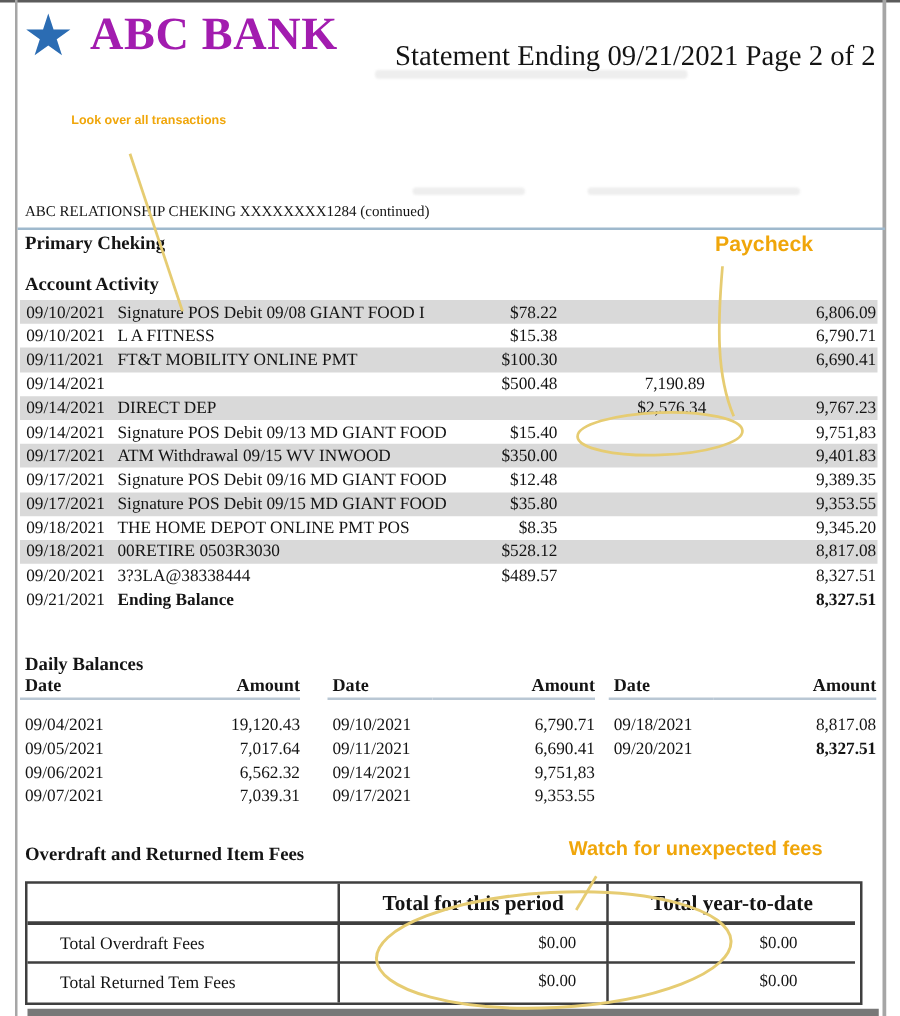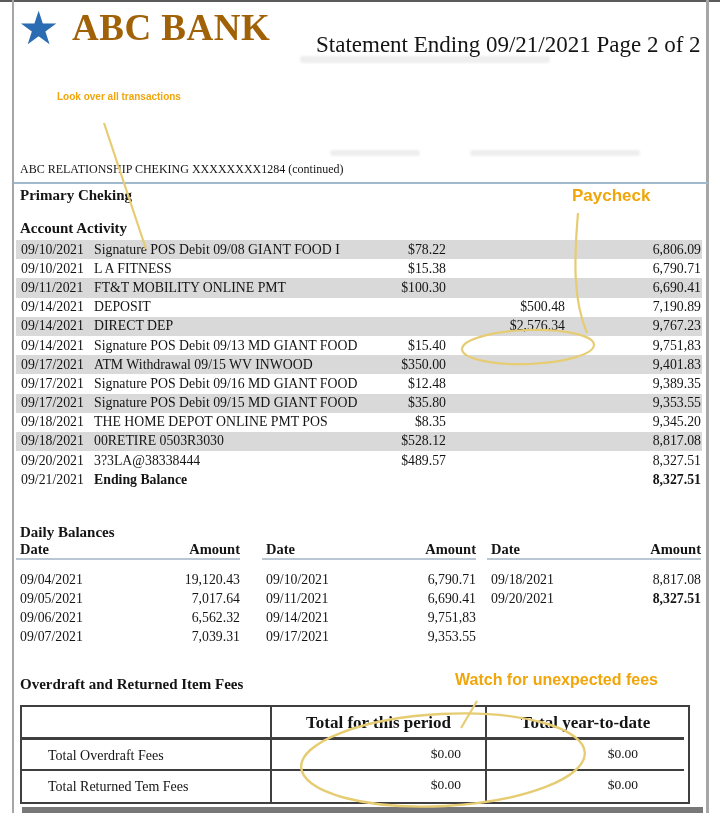--- a/index.html
+++ b/index.html
@@ -12,21 +12,21 @@
 
   
   .scan-top   { left:0; top:0; width:720px; height:2px; background:#3e3e3e; opacity:.85; }
   .scan-left  { left:12px; top:0; width:2px; height:813px; background:#a6a6a6; }
   .scan-right { left:706px; top:0; width:3px; height:813px; background:#a6a6a6; }
   .bottom-bar { left:22px; top:807px; width:681px; height:6px; background:#787878; }
   .smudge { background:#eeeeee; filter:blur(1px); border-radius:3px; }
 
   
   .logo-star { left:18px; top:2px; font-size:46px; line-height:52px; color:#2b6cb3; font-family:"DejaVu Sans",sans-serif; }
-  .bank-name { left:72px; top:6px; font-size:37px; font-weight:bold; color:#a16207; letter-spacing:.5px; }
+  .bank-name { left:72px; top:6px; font-size:37px; font-weight:bold; color:#a21caf; letter-spacing:.5px; }
   .statement-line { left:316px; top:17px; font-size:23px;margin-top:15px; }
 
   
   .ann { font-family:"Liberation Sans", sans-serif; font-weight:bold; color:#f0a60a; white-space:nowrap; }
   .ann-look { left:57px; top:91px; font-size:10px; }
   .ann-paycheck { left:572px; top:186px; font-size:17px; }
   .ann-fees { left:455px; top:671px; font-size:16px; }
 
   
   .acct-heading { left:20px; top:162px; font-size:12px;font-family:Liberation Serif, serif; }
@@ -118,21 +118,20 @@
   </div>
         <div class="agrid arow shaded">
     <span class="cd">09/11/2021</span>
     <span class="cdesc">FT&amp;T MOBILITY ONLINE PMT</span>
     <span class="cr">$100.30</span>
     <span class="cr"></span>
     <span class="cr cbal">6,690.41</span>
   </div>
         <div class="agrid arow">
     <span class="cd">09/14/2021</span>
-    <span class="cdesc">DEPOSIT</span>
     <span class="cr"></span>
     <span class="cr">$500.48</span>
     <span class="cr cbal">7,190.89</span>
   </div>
         <div class="agrid arow shaded">
     <span class="cd">09/14/2021</span>
     <span class="cdesc">DIRECT DEP</span>
     <span class="cr"></span>
     <span class="cr">$2,576.34</span>
     <span class="cr cbal">9,767.23</span>

